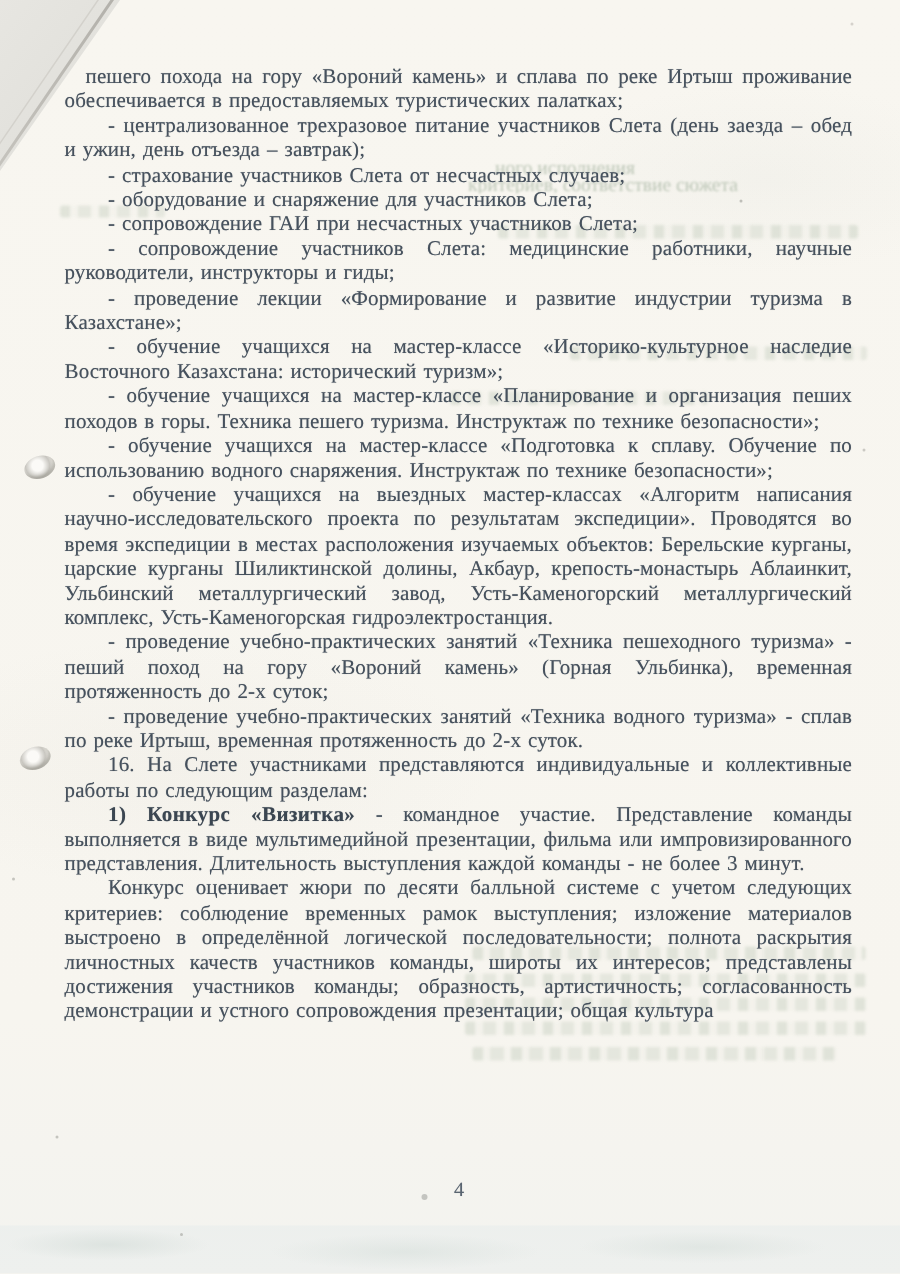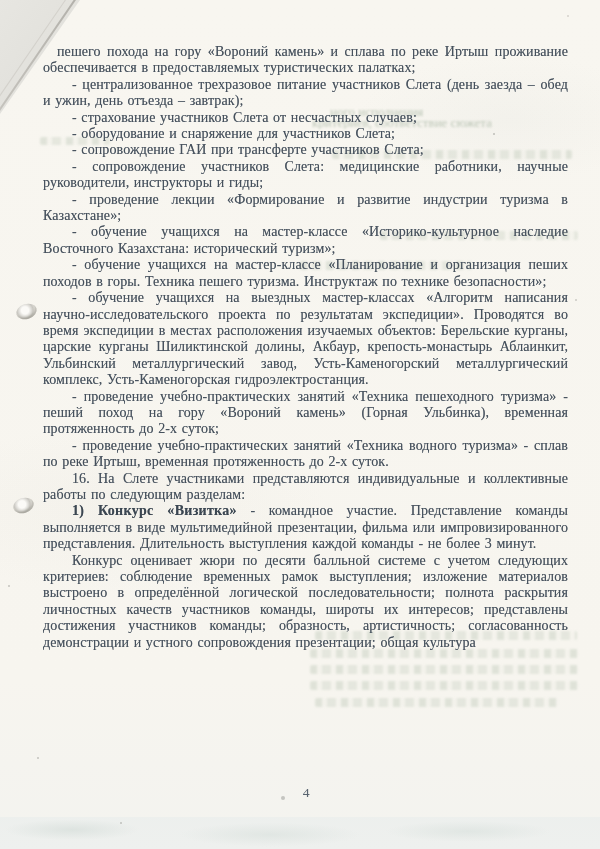--- a/index.html
+++ b/index.html
@@ -107,25 +107,26 @@
   <div class="smudge" style="left:315px;top:698px;width:243px;height:9px;"></div>
 
   <div class="binder-mark" style="left:16px;top:304px;"></div>
   <div class="binder-mark" style="left:13px;top:498px;"></div>
 
   <div class="text-block">
     <p class="para cont">пешего похода на гору «Вороний камень» и сплава по реке Иртыш проживание обеспечивается в предоставляемых туристических палатках;</p>
     <p class="para">- централизованное трехразовое питание участников Слета (день заезда – обед и ужин, день отъезда – завтрак);</p>
     <p class="para">- страхование участников Слета от несчастных случаев;</p>
     <p class="para">- оборудование и снаряжение для участников Слета;</p>
-    <p class="para">- сопровождение ГАИ при трансферте участников Слета;</p>
+    <p class="para">- сопровождение ГАИ при несчастных участников Слета;</p>
     <p class="para">- сопровождение участников Слета: медицинские работники, научные руководители, инструкторы и гиды;</p>
     <p class="para">- проведение лекции «Формирование и развитие индустрии туризма в Казахстане»;</p>
     <p class="para">- обучение учащихся на мастер-классе «Историко-культурное наследие Восточного Казахстана: исторический туризм»;</p>
     <p class="para">- обучение учащихся на мастер-классе «Планирование и организация пеших походов в горы. Техника пешего туризма. Инструктаж по технике безопасности»;</p>
+    <p class="para">- обучение учащихся на мастер-классе «Подготовка к сплаву. Обучение по использованию водного снаряжения. Инструктаж по технике безопасности»;</p>
     <p class="para">- обучение учащихся на выездных мастер-классах «Алгоритм написания научно-исследовательского проекта по результатам экспедиции». Проводятся во время экспедиции в местах расположения изучаемых объектов: Берельские курганы, царские курганы Шиликтинской долины, Акбаур, крепость-монастырь Аблаинкит, Ульбинский металлургический завод, Усть-Каменогорский металлургический комплекс, Усть-Каменогорская гидроэлектростанция.</p>
     <p class="para">- проведение учебно-практических занятий «Техника пешеходного туризма» - пеший поход на гору «Вороний камень» (Горная Ульбинка), временная протяженность до 2-х суток;</p>
     <p class="para">- проведение учебно-практических занятий «Техника водного туризма» - сплав по реке Иртыш, временная протяженность до 2-х суток.</p>
     <p class="para">16. На Слете участниками представляются индивидуальные и коллективные работы по следующим разделам:</p>
     <p class="para"><b>1) Конкурс «Визитка»</b><span> - командное участие. Представление команды выполняется в виде мультимедийной презентации, фильма или импровизированного представления. Длительность выступления каждой команды - не более 3 минут.</span></p>
     <p class="para">Конкурс оценивает жюри по десяти балльной системе с учетом следующих критериев: соблюдение временных рамок выступления; изложение материалов выстроено в определённой логической последовательности; полнота раскрытия личностных качеств участников команды, широты их интересов; представлены достижения участников команды; образность, артистичность; согласованность демонстрации и  устного сопровождения презентации; общая культура</p>
   </div>
 
   <div class="page-number">4</div>
 

